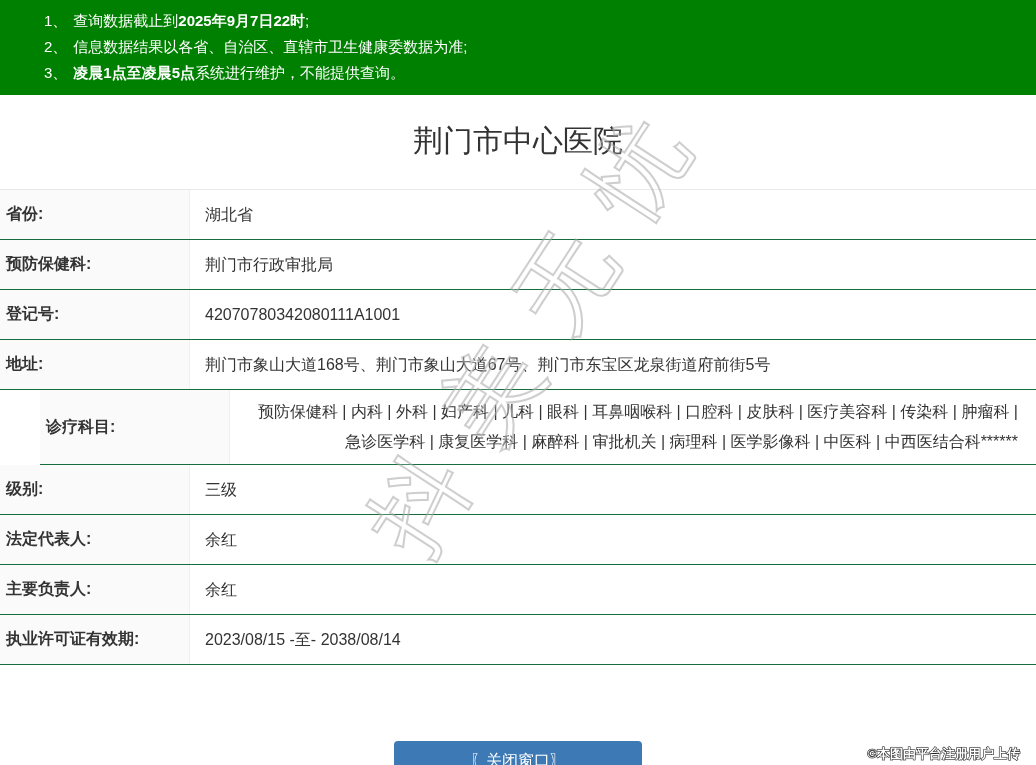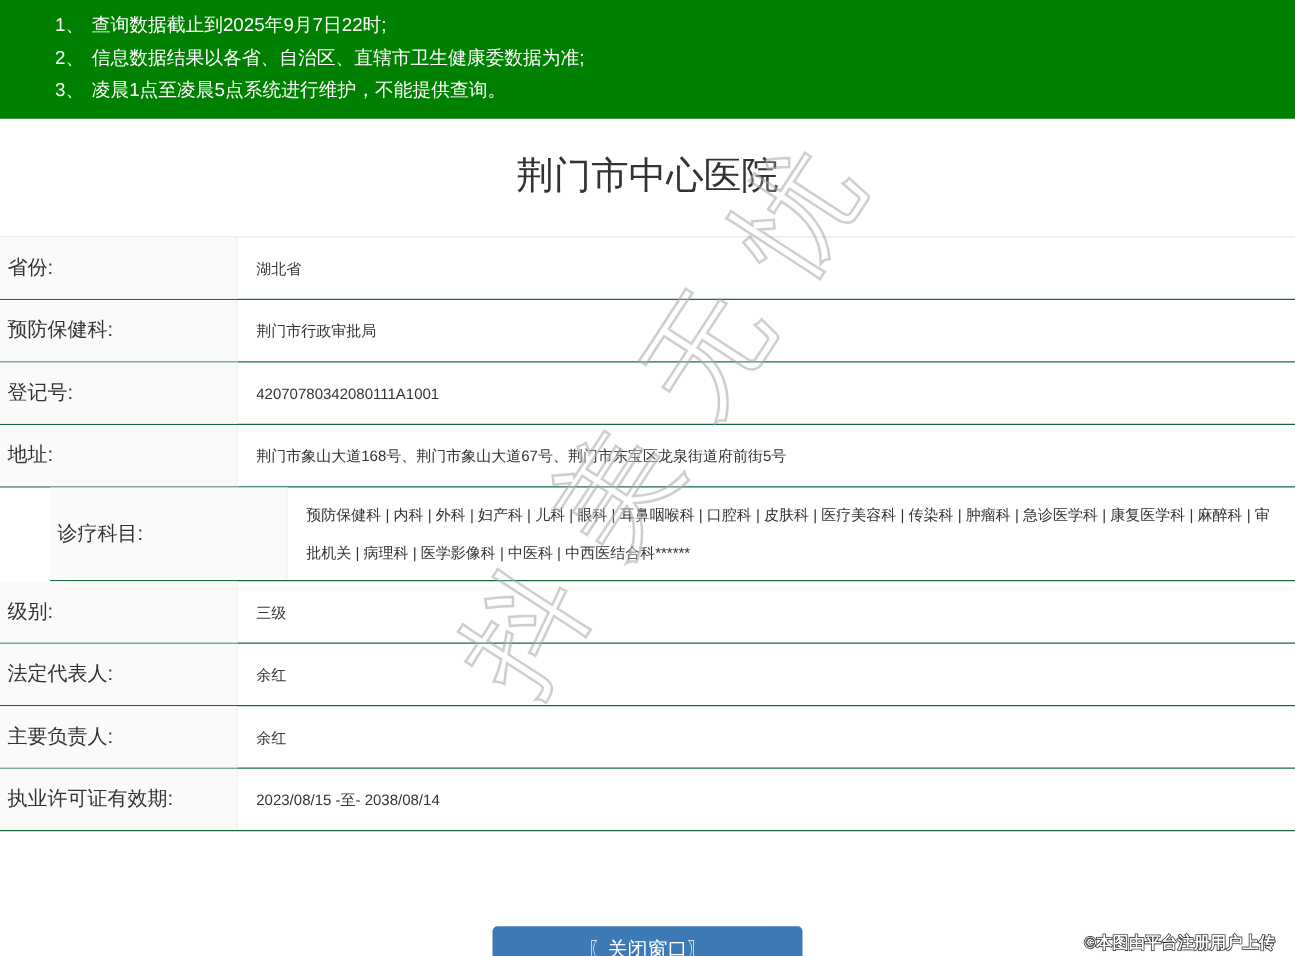--- a/index.html
+++ b/index.html
@@ -16,38 +16,38 @@
     background:#ffffff;color:var(--text);
     font-family:"Liberation Sans","DejaVu Sans",sans-serif;
   }
   
   .banner{
     background:var(--green);color:#fff;
     padding:7px 10px 9px 44px;font-size:15px;
   }
   .notice-line{line-height:25px;margin:1px 0;white-space:nowrap;}
   .notice-num{margin-right:6px;}
-  .seg-bold{font-weight:normal;}
+  .seg-bold{font-weight:bold;}
   
   .page-title{
     margin:24px 0 26px 0;text-align:center;
     font-size:30px;line-height:44px;font-weight:500;color:var(--text);
   }
   
   .details{width:1036px;border-top:1px solid #e9e9e9;position:relative;z-index:1;}
   .detail-row{display:flex;min-height:50px;border-bottom:1px solid var(--divider);}
   .detail-row.tall{min-height:75px;margin-left:40px;}
   .label-cell{
     width:190px;background:var(--label-bg);border-right:1px solid #f0f0f0;
     display:flex;align-items:center;padding:0 8px 0 6px;
-    font-size:16px;color:var(--text);flex-shrink:0;
+    font-size:16px;color:var(--text);flex-shrink:0;font-weight:bold;
   }
   .value-cell{
     flex:1;display:flex;align-items:center;
-    padding:6px 18px 6px 15px;font-size:12px;line-height:30px;color:var(--text);
+    padding:6px 18px 6px 15px;font-size:16px;line-height:30px;color:var(--text);text-align:right;
   }
   
   .button-bar{margin-top:76px;text-align:center;}
   .close-button{
     display:inline-block;width:248px;height:40px;line-height:38px;
     background:var(--blue);color:#fff;font-size:16px;text-align:center;
     border:none;border-radius:4px;cursor:pointer;
     font-family:"Liberation Sans","DejaVu Sans",sans-serif;
   }
   

